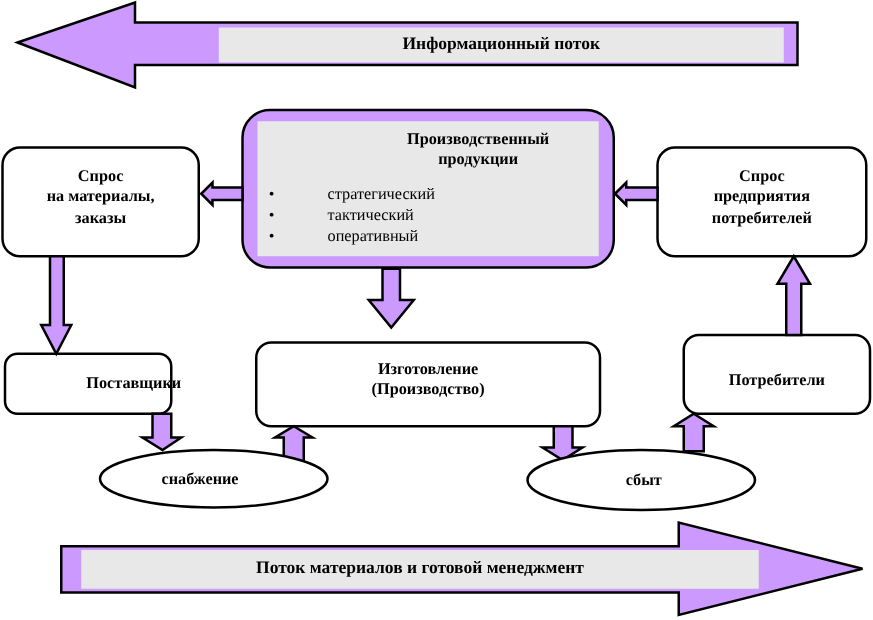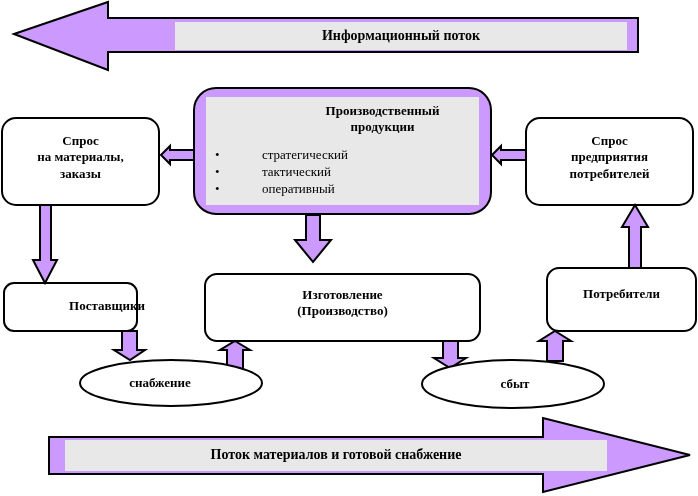--- a/index.html
+++ b/index.html
@@ -57,21 +57,21 @@
 
   <polygon points="443,341 458,341 458,358 466,358 450,368 434,358 443,358" fill="#cc99ff" stroke="#000" stroke-width="2"></polygon>
 
   <polygon points="555,331 571,341 563,341 563,361 547,361 547,341 539,341" fill="#cc99ff" stroke="#000" stroke-width="2"></polygon>
 
   <ellipse cx="171" cy="383" rx="91" ry="23" fill="#fff" stroke="#000" stroke-width="2"></ellipse>
   <ellipse cx="513" cy="384" rx="91" ry="24" fill="#fff" stroke="#000" stroke-width="2"></ellipse>
 </svg>
 
 <div class="lbl flow-text" style="left:175px; top:27px; width:452px;text-align:center;">Информационный  поток</div>
-<div class="lbl flow-text" style="left:65px; top:446px; width:542px;">Поток материалов и готовой  снабжение</div>
+<div class="lbl flow-text" style="left:65px; top:446px; width:542px;">Поток материалов и готовой  менеджмент</div>
 
 <div class="lbl node-text" style="left:206px; top:103px; width:273px;padding-left:40px;">
   <div>Производственный</div>
   <div>продукции</div>
 </div>
 <ul class="mgmt-list">
   <li><span class="bullet">•</span><span>стратегический</span></li>
   <li><span class="bullet">•</span><span>тактический</span></li>
   <li><span class="bullet">•</span><span>оперативный</span></li>
 </ul>
@@ -88,16 +88,16 @@
   <div>потребителей</div>
 </div>
 
 <div class="lbl node-text" style="left:4px; top:298px; width:118px;padding-left:44px;">Поставщики</div>
 
 <div class="lbl node-text" style="left:205px; top:287px; width:275px;">
   <div>Изготовление</div>
   <div>(Производство)</div>
 </div>
 
-<div class="lbl node-text" style="left:547px; top:286px; width:149px;">Потребители</div>
+<div class="lbl node-text" style="left:547px; top:296px; width:149px;">Потребители</div>
 
 <div class="lbl node-text" style="left:80px; top:375px; width:160px;">снабжение</div>
 <div class="lbl node-text" style="left:422px; top:376px; width:186px;">сбыт</div>
 
 </body></html>

